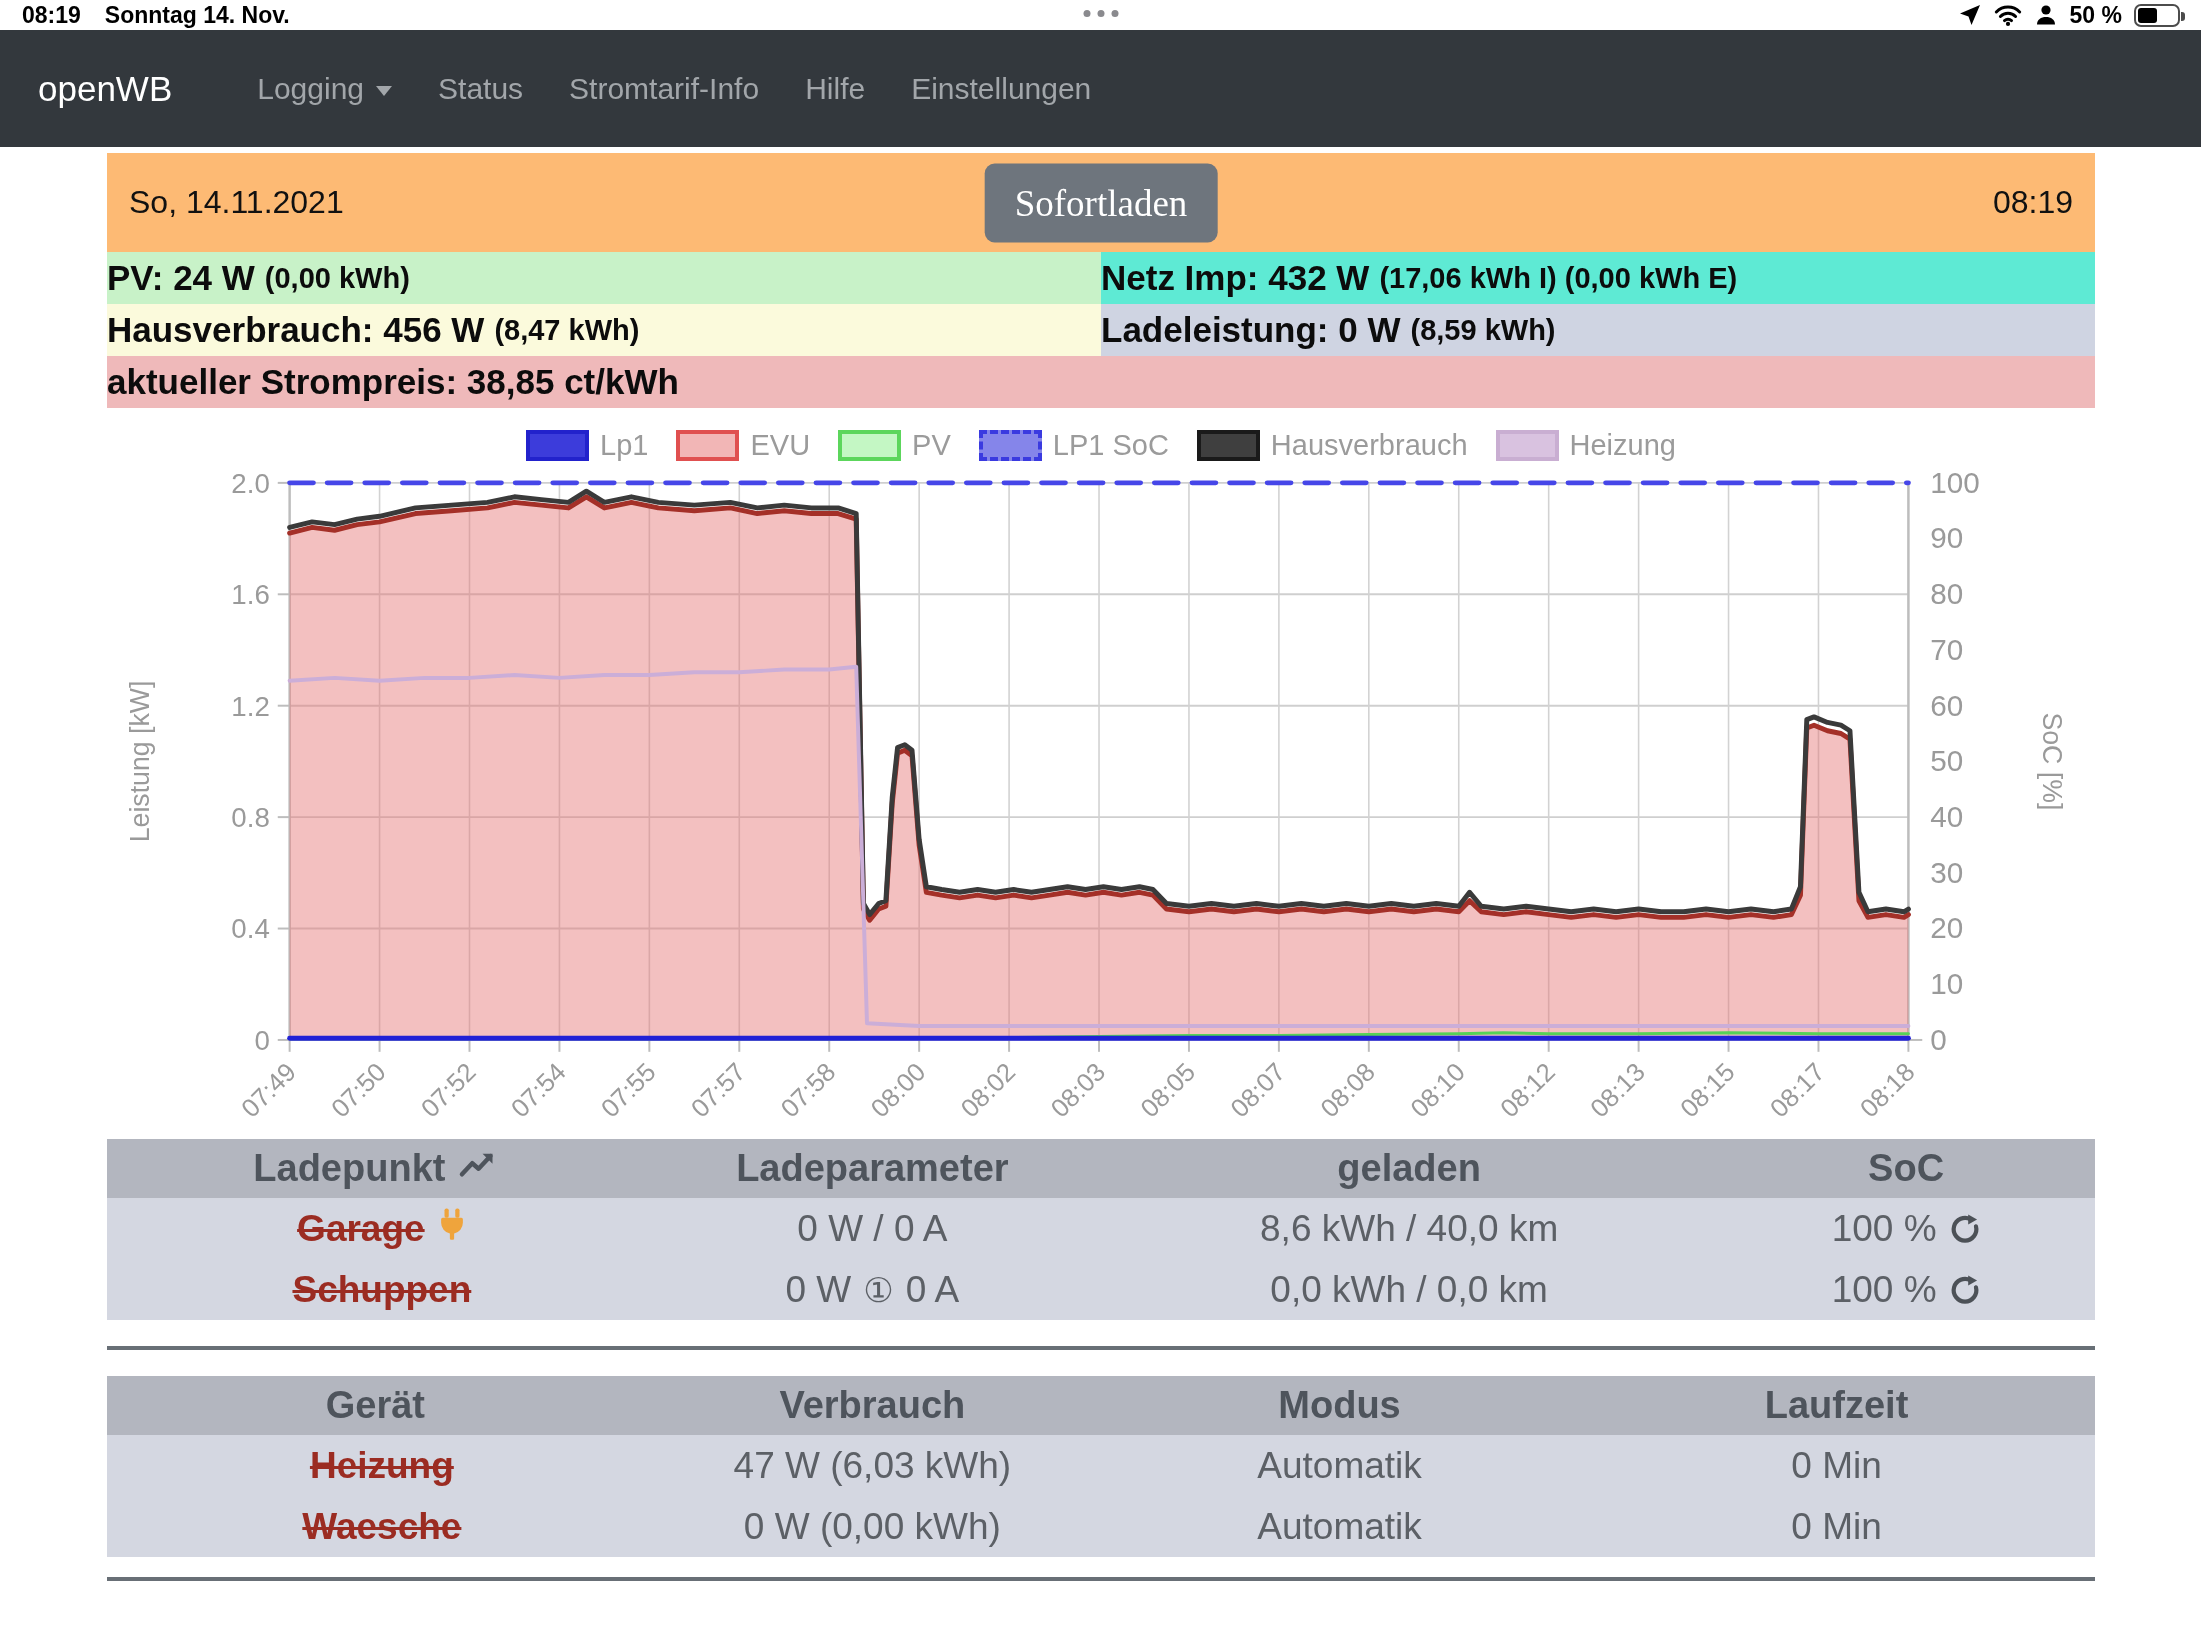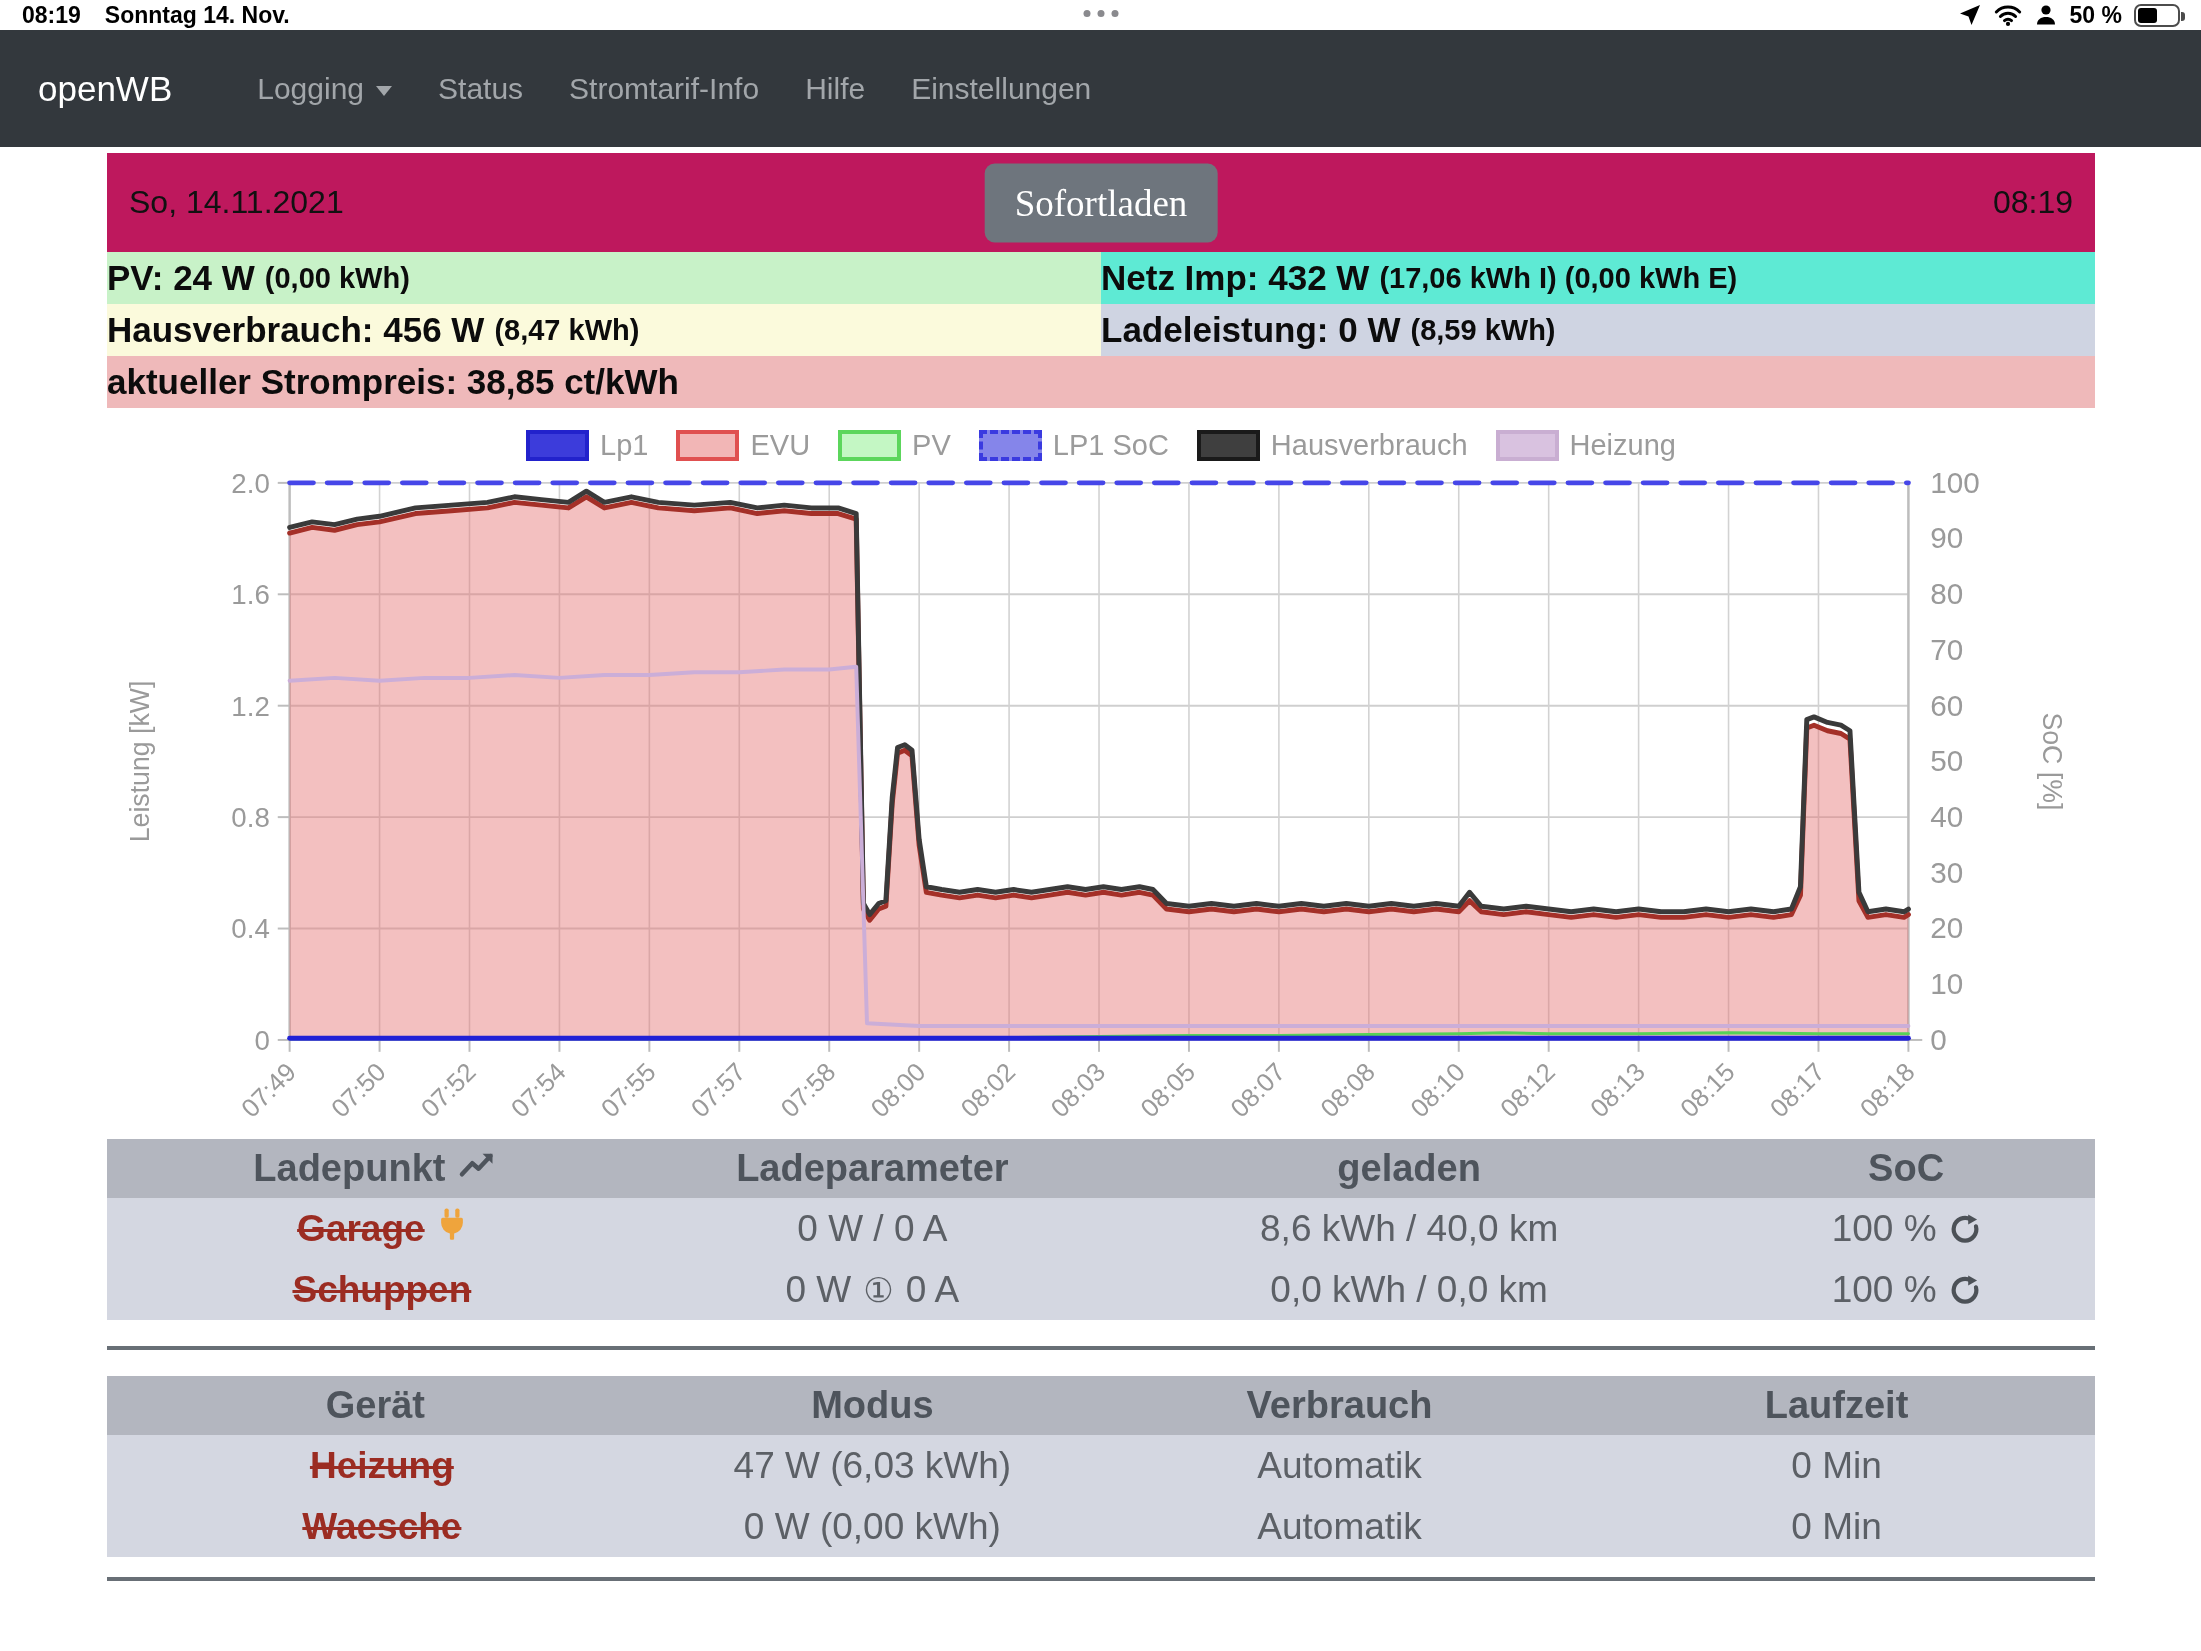--- a/index.html
+++ b/index.html
@@ -23,21 +23,21 @@
   .navbar { height:117px; background:#33383d; display:flex; align-items:center; padding:0 38px; }
   .brand { color:#fff; font-size:35px; margin-right:85px; }
   .navmenu { display:flex; gap:46px; align-items:center; }
   .nav-link { color:#a2a6aa; font-size:30px; display:flex; align-items:center; cursor:pointer; }
   .caret { width:0; height:0; border-left:8px solid transparent; border-right:8px solid transparent;
            border-top:10px solid #a2a6aa; margin-left:12px; transform:translateY(2px); }
 
   
   .content { margin:6px 107px 0 107px; width:1988px; }
 
-  .headerbar { position:relative; height:99px; background:#be185d; display:flex;
+  .headerbar { position:relative; height:99px; background:#fdba74; display:flex;
                align-items:center; justify-content:space-between; padding:17px 22px;
                font-size:32px; color:#111; }
   .sofort-btn { position:absolute; left:50%; top:50%; transform:translate(-50%,-50%);
                 background:#6e757d; color:#fff; font-size:37px; padding:18px 30px;
                 border:none; border-radius:10px; cursor:pointer;
                 font-family:Liberation Serif, serif; }
 
   .inforow { display:flex; }
   .infocell { height:52px; display:flex; align-items:center; justify-content:flex-start;
               gap:10px; font-weight:bold; color:#0c0c0c; }
@@ -350,22 +350,22 @@
         </span>
       </div>
     </div>
   </div>
 
   <div class="divider"></div>
 
   <div class="datatable" style="margin-top:0">
     <div class="t-head cols-dev">
       <div class="t-cell">Gerät</div>
+      <div class="t-cell">Verbrauch</div>
       <div class="t-cell">Modus</div>
-      <div class="t-cell">Verbrauch</div>
       <div class="t-cell">Laufzeit</div>
     </div>
     <div class="t-row cols-dev">
       <div class="t-cell">
           <span class="dead-name">Heizung</span>
         </div>
       <div class="t-cell">47 W (6,03 kWh)</div>
       <div class="t-cell">Automatik</div>
       <div class="t-cell">0 Min</div>
     </div>

